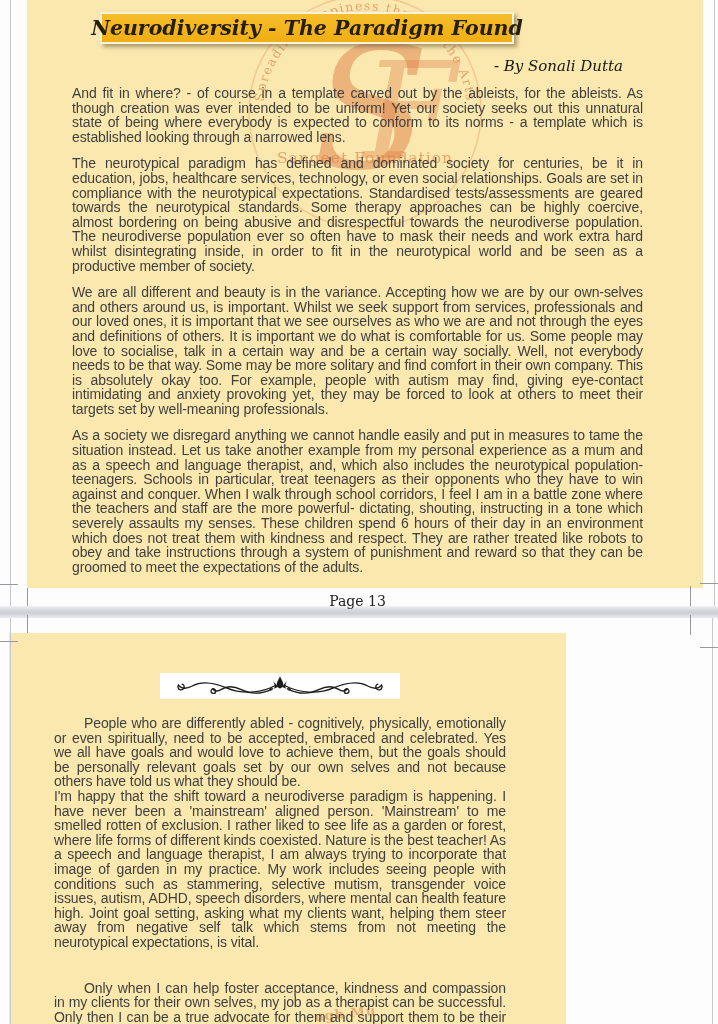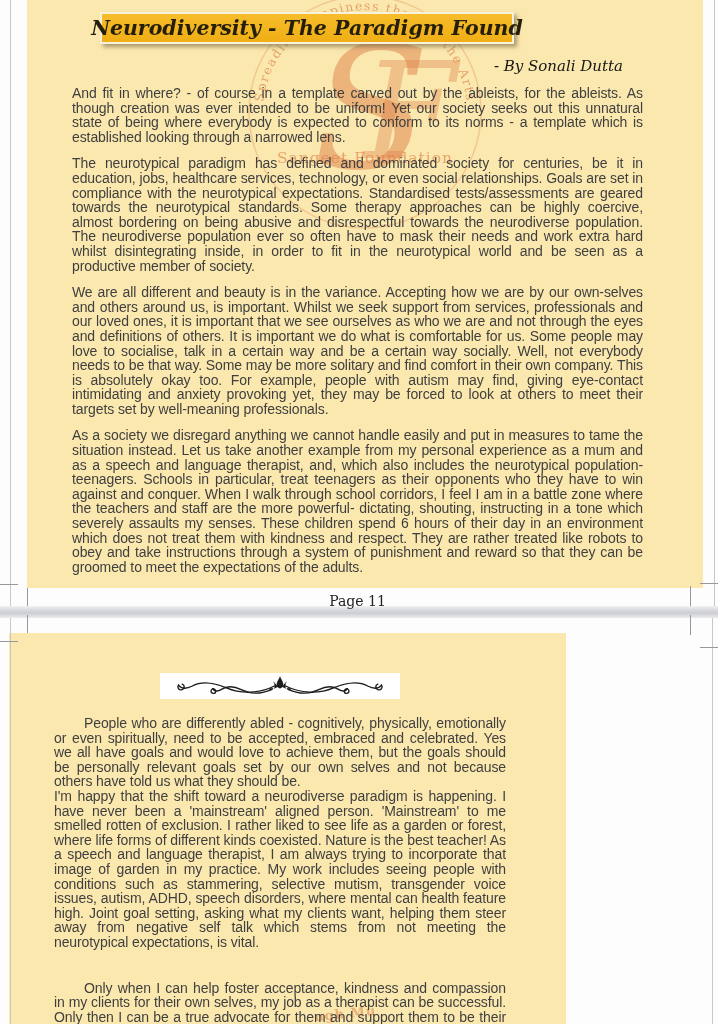--- a/index.html
+++ b/index.html
@@ -76,21 +76,21 @@
 
     <div class="content">
       <div class="banner">
         <span>Neurodiversity - The Paradigm Found</span>
       </div>
       <div class="byline">- By Sonali Dutta</div>
       <p class="first-p">And fit in where? - of course in a template carved out by the ableists, for the ableists. As though creation was ever intended to be uniform! Yet our society seeks out this unnatural state of being where everybody is expected to conform to its norms - a template which is established looking through a narrowed lens.</p>
       <p>The neurotypical paradigm has defined and dominated society for centuries, be it in education, jobs, healthcare services, technology, or even social relationships. Goals are set in compliance with the neurotypical expectations. Standardised tests/assessments are geared towards the neurotypical standards. Some therapy approaches can be highly coercive, almost bordering on being abusive and disrespectful towards the neurodiverse population. The neurodiverse population ever so often have to mask their needs and work extra hard whilst disintegrating inside, in order to fit in the neurotypical world and be seen as a productive member of society.</p>
       <p>We are all different and beauty is in the variance. Accepting how we are by our own-selves and others around us, is important. Whilst we seek support from services, professionals and our loved ones, it is important that we see ourselves as who we are and not through the eyes and definitions of others. It is important we do what is comfortable for us. Some people may love to socialise, talk in a certain way and be a certain way socially. Well, not everybody needs to be that way. Some may be more solitary and find comfort in their own company. This is absolutely okay too. For example, people with autism may find, giving eye-contact intimidating and anxiety provoking yet, they may be forced to look at others to meet their targets set by well-meaning professionals.</p>
       <p>As a society we disregard anything we cannot handle easily and put in measures to tame the situation instead. Let us take another example from my personal experience as a mum and as a speech and language therapist, and, which also includes the neurotypical population- teenagers. Schools in particular, treat teenagers as their opponents who they have to win against and conquer. When I walk through school corridors, I feel I am in a battle zone where the teachers and staff are the more powerful- dictating, shouting, instructing in a tone which severely assaults my senses. These children spend 6 hours of their day in an environment which does not treat them with kindness and respect. They are rather treated like robots to obey and take instructions through a system of punishment and reward so that they can be groomed to meet the expectations of the adults.</p>
-      <div class="pagenum">Page 11</div>
+      <div class="pagenum">Page 13</div>
     </div>
   </div>
 
   <div class="gap-band"></div>
 
   <div class="cream cream2">
     <div class="content">
       <div class="divider-box">
         <svg width="228" height="24" viewBox="0 0 240 26">
           <g stroke="#1d1d1d" stroke-width="1.5" fill="none" stroke-linecap="round">

